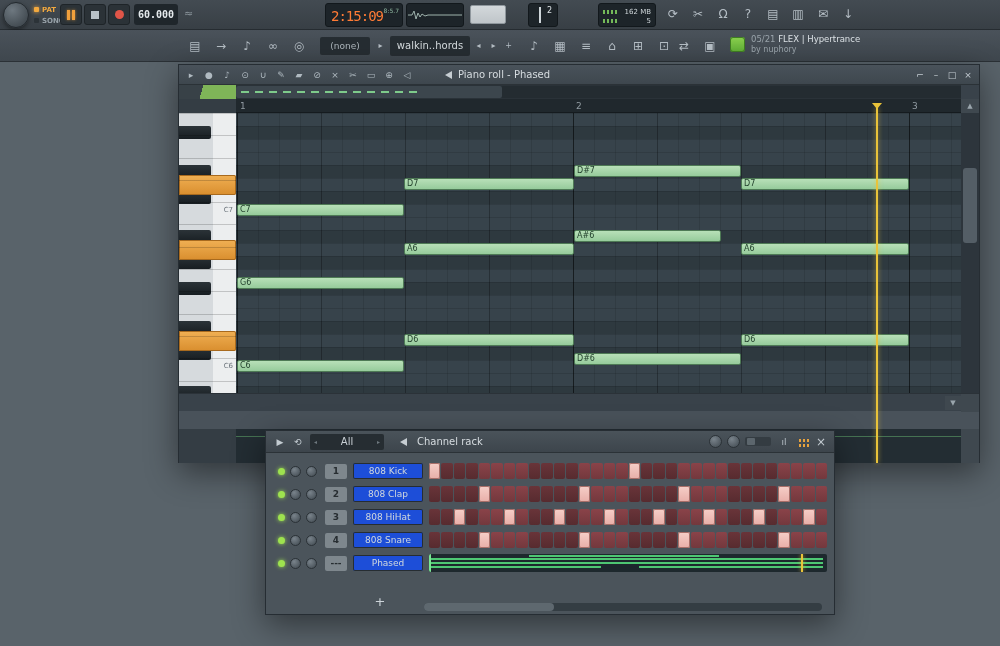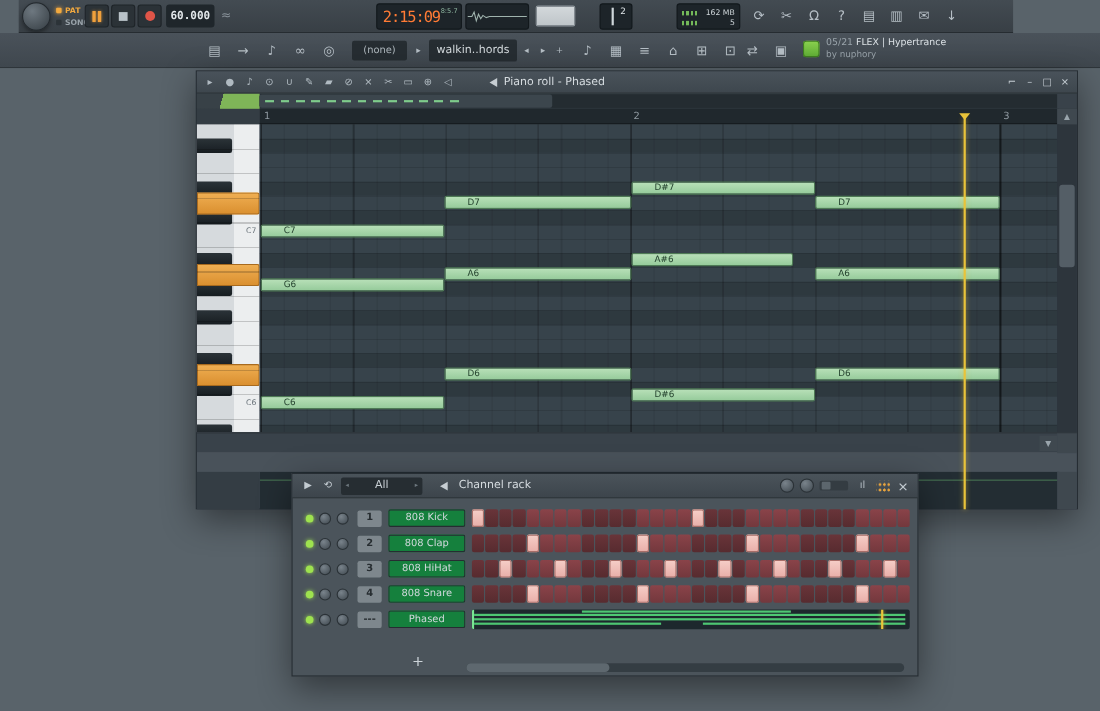--- a/index.html
+++ b/index.html
@@ -2,21 +2,21 @@
 <html><head>
 <meta charset="utf-8">
 <style>
   *{margin:0;padding:0;box-sizing:border-box}
   html,body{overflow:hidden}
   body{width:1000px;height:646px;position:relative;background:#59636a;
        font-family:"DejaVu Sans","Liberation Sans",sans-serif;color:#cdd4d9;font-size:11px}
   i,b{font-style:normal;font-weight:normal}
 
   
-  .tb1{position:absolute;left:17px;top:0;width:904px;height:30px;background:linear-gradient(#434b52,#383f45);border-bottom:1px solid #262c31}
+  .tb1{position:absolute;left:0;top:0;width:1000px;height:30px;background:linear-gradient(#434b52,#383f45);border-bottom:1px solid #262c31}
   .mainknob{position:absolute;left:3px;top:2px;width:26px;height:26px;border-radius:50%;
             background:radial-gradient(circle at 35% 30%,#6d7press,#3a4147);
             background:radial-gradient(circle at 35% 30%,#6e7880,#353d43);border:1px solid #23292e;box-shadow:0 2px 4px rgba(0,0,0,.4)}
   .patsong{position:absolute;left:34px;top:4px}
   .ps{display:flex;align-items:center;gap:3px;height:11px}
   .led-sq{width:5px;height:5px;background:#2c3338;border-radius:1px}
   .led-sq.on{background:#f2a93f;box-shadow:0 0 4px #f2a93f}
   .ps.pat span{color:#f2a93f;font-size:7px;font-weight:bold}
   .ps.song span{color:#98a2a9;font-size:7px;font-weight:bold}
   .btn{position:absolute;top:4px;width:22px;height:21px;background:#2b3237;border:1px solid #1e2428;border-radius:3px;display:flex;align-items:center;justify-content:center;gap:2px}
@@ -98,21 +98,21 @@
   .keylabel{position:absolute;right:3px;font-size:7px;color:#6a737a;z-index:3}
   .grid{position:absolute;left:57px;top:0;width:727px;height:280px;background-color:#37434b;overflow:hidden;
     background-image:
       repeating-linear-gradient(90deg,rgba(0,0,0,.40) 0 1px,transparent 1px 336px),
       repeating-linear-gradient(90deg,rgba(0,0,0,.20) 0 1px,transparent 1px 84px),
       repeating-linear-gradient(90deg,rgba(0,0,0,.10) 0 1px,transparent 1px 21px),
       repeating-linear-gradient(180deg,rgba(0,0,0,.12) 0 1px,transparent 1px 13px);
     background-position:1px 0,1px 0,1px 0,0 0}
   .rowdark{position:absolute;left:0;width:727px;height:13px;background:rgba(0,0,0,.15)}
   .note{position:absolute;height:12px;background:linear-gradient(#b8e0b8,#96cb9b);border:1px solid #4e7a55;border-radius:2px;
-        color:#24422e;font-size:8px;line-height:10px;padding-left:20px;overflow:hidden;white-space:nowrap}
+        color:#24422e;font-size:8px;line-height:10px;padding-left:2px;overflow:hidden;white-space:nowrap}
   .vscroll{position:absolute;right:0;top:0;width:18px;height:280px;background:#2d353c}
   .vhandle{position:absolute;left:2px;right:2px;top:55px;height:75px;background:#545e66;border-radius:3px}
   .pr-hbar{position:absolute;left:0;top:328px;right:0;height:18px;background:#39424a;border-top:1px solid #2b3238}
   .vbtn.down{position:absolute;right:18px;top:2px;width:16px;height:14px;line-height:14px}
   .corner-r2{position:absolute;right:0;top:0;width:18px;height:18px;background:#3f484f}
   .pr-ctrl{position:absolute;left:0;top:346px;right:0;height:18px;background:#2b353c;border-top:1px solid #1d2429}
   .ctrlbox{position:absolute;left:0;top:0;width:57px;height:18px;background:#39424a;color:#c3cbd1;font-size:9px;line-height:18px;padding-left:5px}
   .ctrlbox i{font-size:7px;color:#8a949b;margin-left:3px}
   .lanelabel{position:absolute;left:63px;top:3px;font-size:9px;color:#55636c}
   .pr-vel{position:absolute;left:57px;top:364px;width:727px;height:34px;background:#232d33;overflow:hidden}
@@ -134,21 +134,21 @@
   .knob.big{width:13px;height:13px}
   .swingbox{width:26px;height:9px;background:#343c42;border-radius:2px;position:relative}
   .swingbox i{position:absolute;left:2px;top:1px;width:8px;height:7px;background:#5c666d;border-radius:1px}
   .gridic{width:12px;height:10px;background-image:radial-gradient(circle,#e8a33d 1.2px,transparent 1.5px);background-size:4px 5px;background-position:1px 1px}
   .icon.close{width:14px;height:14px;line-height:14px;font-size:12px;color:#c3cbd1}
   .cr-body{position:absolute;left:0;top:22px;right:0;bottom:0}
   .ch-row{position:absolute;left:0;width:100%;height:20px;display:flex;align-items:center}
   .led{width:7px;height:7px;border-radius:50%;background:#9ee24f;box-shadow:0 0 4px #9ee24f;margin-left:12px;flex:none}
   .ch-row .knob{margin-left:5px;flex:none}
   .chnum{width:22px;height:15px;line-height:15px;background:#7e878d;color:#272d31;font-size:9px;font-weight:bold;text-align:center;border-radius:2px;margin-left:8px;flex:none}
-  .chname{width:70px;height:16px;line-height:16px;background:#15803d;color:#d2d9dd;font-size:9px;text-align:center;border-radius:2px;margin-left:6px;box-shadow:inset 0 0 0 1px #262d32;flex:none;overflow:hidden}
+  .chname{width:70px;height:16px;line-height:16px;background:#1d4ed8;color:#d2d9dd;font-size:9px;text-align:center;border-radius:2px;margin-left:6px;box-shadow:inset 0 0 0 1px #262d32;flex:none;overflow:hidden}
   .steps{display:flex;gap:1px;width:398px;margin-left:6px;height:16px;flex:none}
   .step{flex:1;border-radius:2px}
   .step.gA{background:linear-gradient(#693439,#572b2f)}
   .step.gB{background:linear-gradient(#8a4349,#73383d)}
   .step.lit{background:linear-gradient(#f6cfc8,#e8aea8);box-shadow:inset 0 0 0 1px #a86e68}
   .chpreview{width:398px;margin-left:6px;height:18px;background:#1d282d;border-radius:2px;position:relative;overflow:hidden;flex:none}
   .chpreview i{position:absolute;height:2px;background:#4ec773}
   .chpreview b{position:absolute;top:0;bottom:0;width:2px}
   .pv-start{left:0;background:#79e693}
   .pv-play{background:#e9c33a;box-shadow:0 0 4px rgba(233,195,58,.8)}
@@ -332,21 +332,21 @@
           <div class="rowdark" style="top: 208px;"></div>
           <div class="rowdark" style="top: 234px;"></div>
           <div class="rowdark" style="top: 273px;"></div>
           <div class="note" style="left: 1px; top: 91px; width: 167px;">C7</div>
           <div class="note" style="left: 168px; top: 65px; width: 170px;">D7</div>
           <div class="note" style="left: 338px; top: 52px; width: 167px;">D#7</div>
           <div class="note" style="left: 505px; top: 65px; width: 168px;">D7</div>
           <div class="note" style="left: 168px; top: 130px; width: 170px;">A6</div>
           <div class="note" style="left: 338px; top: 117px; width: 147px;">A#6</div>
           <div class="note" style="left: 505px; top: 130px; width: 168px;">A6</div>
-          <div class="note" style="left: 1px; top: 140px; width: 167px;">G6</div>
+          <div class="note" style="left: 1px; top: 164px; width: 167px;">G6</div>
           <div class="note" style="left: 1px; top: 247px; width: 167px;">C6</div>
           <div class="note" style="left: 168px; top: 221px; width: 170px;">D6</div>
           <div class="note" style="left: 338px; top: 208px; width: 167px; margin-top: 32px;">D#6</div>
           <div class="note" style="left: 505px; top: 221px; width: 168px;">D6</div>
         </div>
       <div class="vscroll">
           <div class="vhandle"></div>
         </div>
     </div>
     <div class="pr-hbar">

